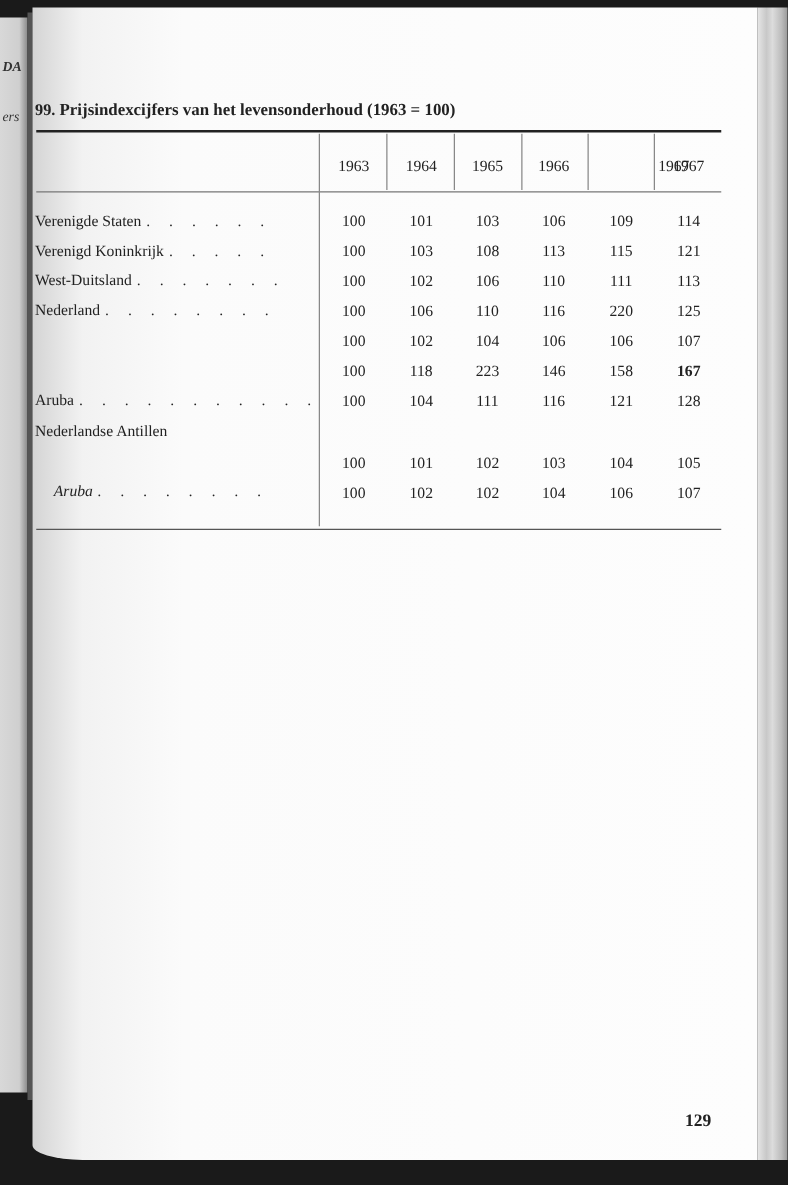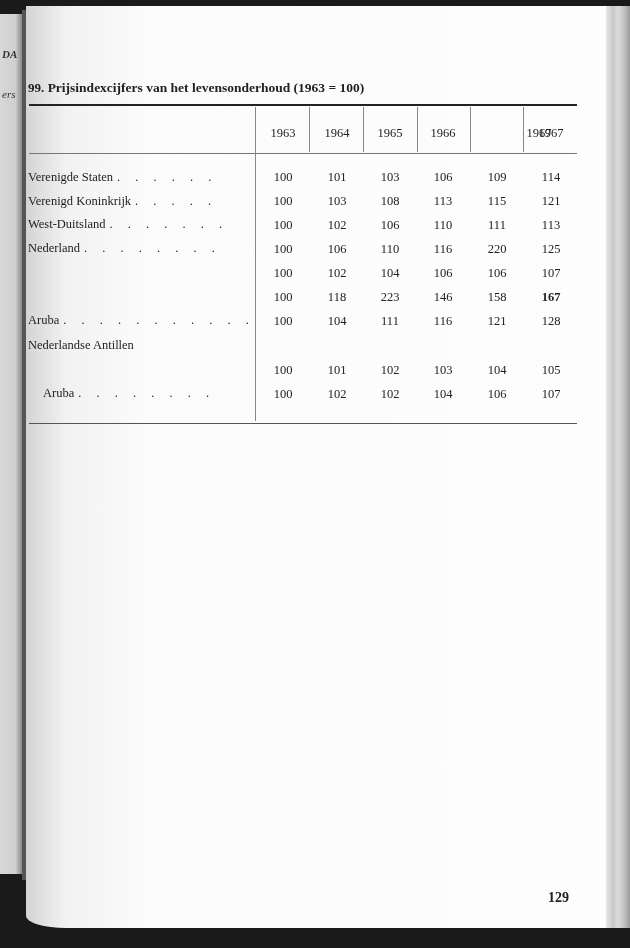--- a/index.html
+++ b/index.html
@@ -160,21 +160,21 @@
 
   <div class="row-label" style="top:332px;"><span>Nederlandse Antillen</span></div>
 
   <div class="cell" style="left:232px; top:357px;">100</div>
   <div class="cell" style="left:286px; top:357px;">101</div>
   <div class="cell" style="left:339px; top:357px;">102</div>
   <div class="cell" style="left:392px; top:357px;">103</div>
   <div class="cell" style="left:446px; top:357px;">104</div>
   <div class="cell" style="left:500px; top:357px;">105</div>
 
-  <div class="row-label sub" style="top:380px;"><span>Aruba</span><span class="leader">. . . . . . . .</span></div>
+  <div class="row-label sub" style="top:380px;font-style:italic;"><span>Aruba</span><span class="leader">. . . . . . . .</span></div>
   <div class="cell" style="left:232px; top:381px;">100</div>
   <div class="cell" style="left:286px; top:381px;">102</div>
   <div class="cell" style="left:339px; top:381px;">102</div>
   <div class="cell" style="left:392px; top:381px;">104</div>
   <div class="cell" style="left:446px; top:381px;">106</div>
   <div class="cell" style="left:500px; top:381px;">107</div>
 
   <div class="page-number">129</div>
 </div>
 

